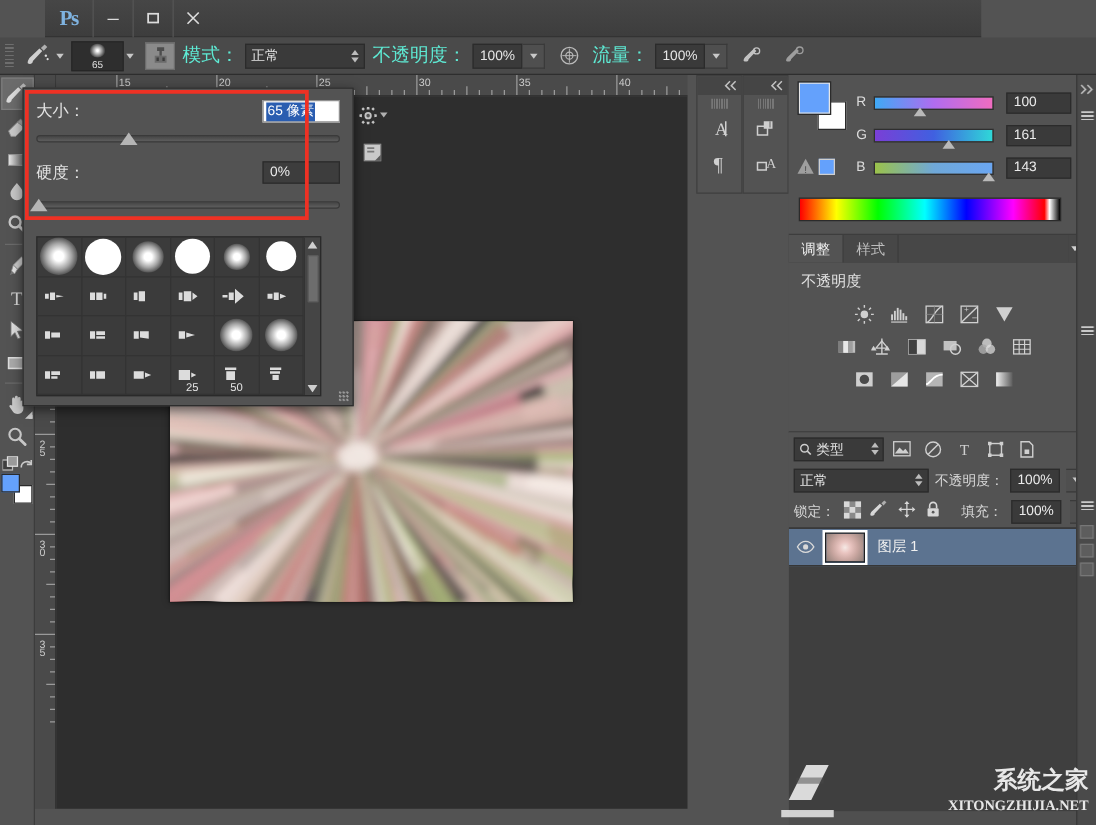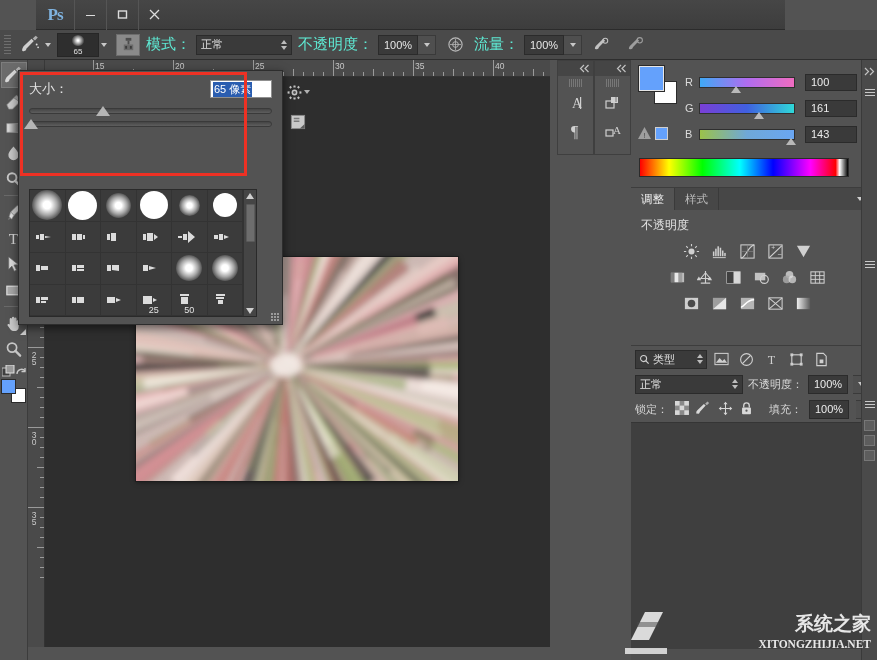--- a/index.html
+++ b/index.html
@@ -1354,20 +1354,33 @@
                 <circle cx="7" cy="10.4" r="1.2" fill="#5a5a5a"></circle>
               </svg>
           </span>
           <span class="lp-lbl" style="margin-left:auto">填充：</span>
           <span class="lp-val">100%</span>
           <span class="lp-ddbtn">
               <span class="caret-sm" style="margin:0"></span>
             </span>
         </div>
         <div class="lp-list">
+          <div class="layer-row selected">
+            <span class="eye">
+              <svg width="15" height="11" viewBox="0 0 16 11">
+                  <path d="M8 .8C3.8.8 1 5.5 1 5.5S3.8 10.2 8 10.2s7-4.7 7-4.7S12.2.8 8 .8z" fill="none" stroke="#d8d8d8" stroke-width="1.1"></path>
+                  <circle cx="8" cy="5.5" r="2.2" fill="#d8d8d8"></circle>
+                </svg>
+            </span>
+            <span class="lthumb sel-frame">
+              <span class="zb-thumb t1" style="position:absolute;inset:0;background:
+                 radial-gradient(circle at 50% 50%, #f5e9e5 0%, #e9c4c0 25%, #c9a6a0 55%, #8f7f78 100%)"></span>
+            </span>
+            <span class="lname">图层 1</span>
+          </div>
         </div>
 
       </div>
     </div>
   </div>
 
   <div id="rightstrip">
     <div class="rs-btn">
       <svg width="11" height="9" viewBox="0 0 11 9">
           <path d="M1 1l3.5 3.5L1 8M6 1l3.5 3.5L6 8" fill="none" stroke="#c2c2c2" stroke-width="1.2"></path>
@@ -1391,20 +1404,24 @@
 
   <div id="brushpopup">
     <div class="bp-row" style="height:30px;padding-top:6px">
       <span class="bp-lbl">大小：</span>
       <span class="bp-sizefield">
         <span>65 像素</span>
       </span>
     </div>
     <div class="bp-track">
       <span class="bp-knob" style="left:66px"></span>
+    </div>
+    <div class="bp-row" style="height:32px;margin-top:8px">
+      <span class="bp-lbl">硬度：</span>
+      <span class="bp-hardfield">0%</span>
     </div>
     <div class="bp-track">
       <span class="bp-knob" style="left:-6px"></span>
     </div>
 
     <div id="brush-side">
       <div class="bs-ic">
         <svg width="15" height="15" viewBox="0 0 16 16">
           <g fill="#c2c2c2">
               <circle cx="8" cy="8" r="3.1"></circle>

